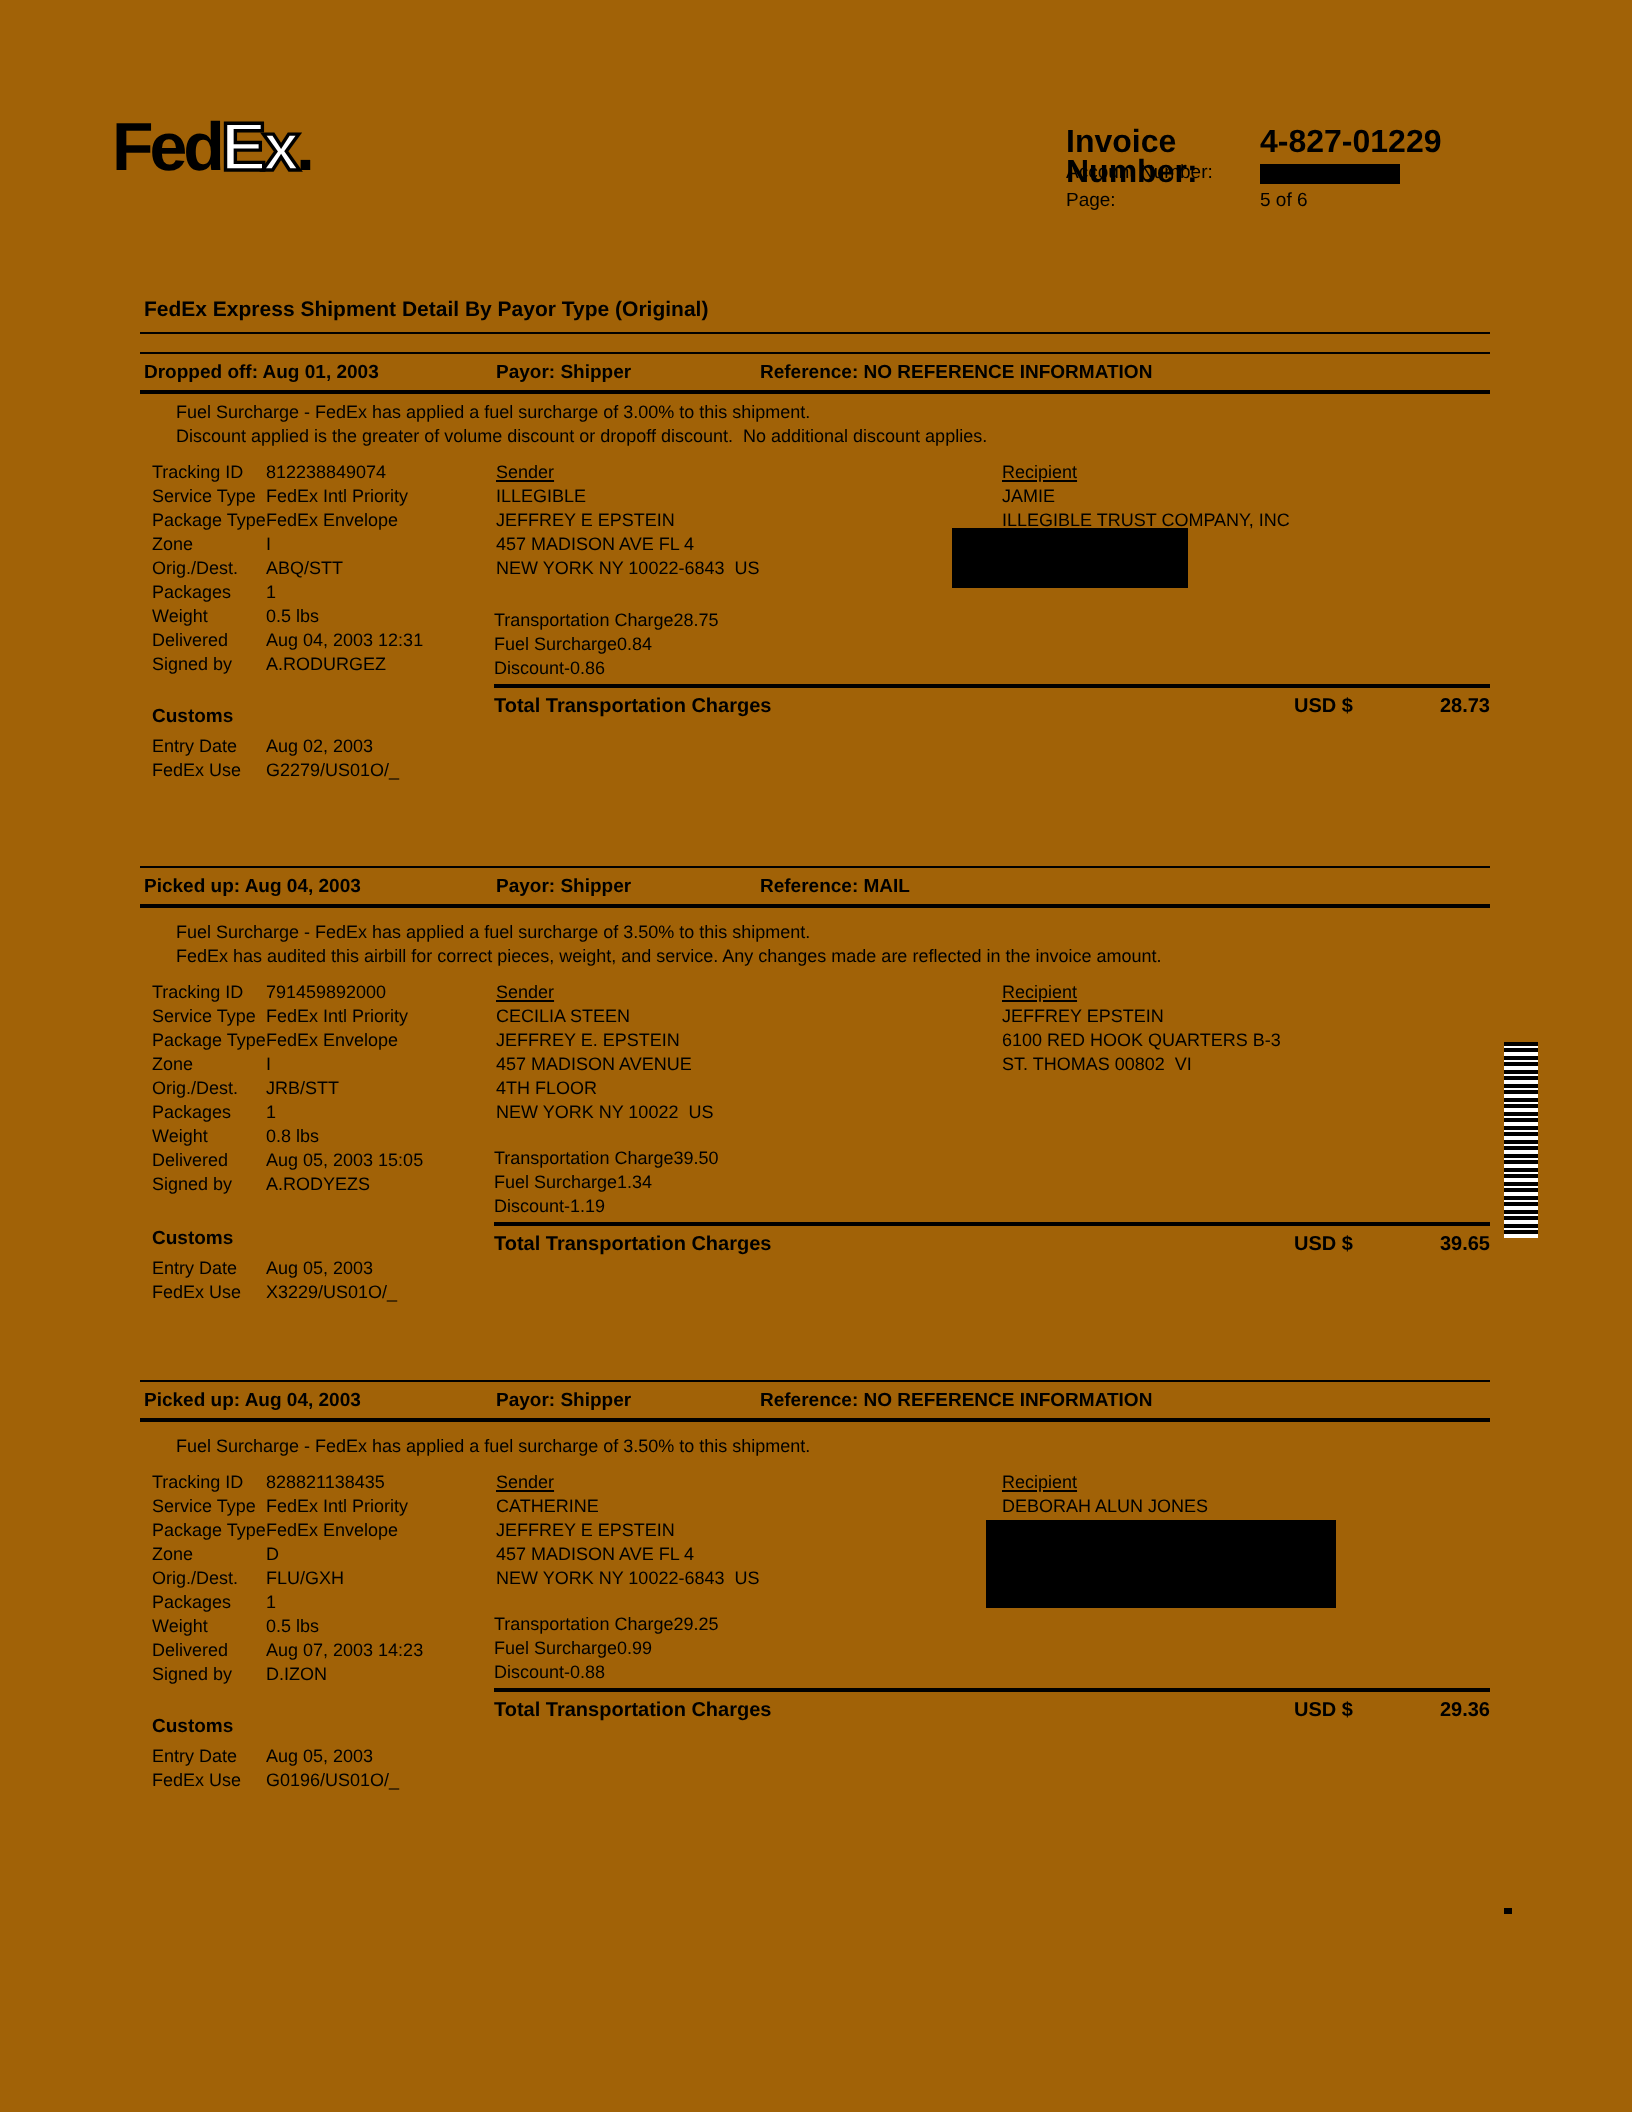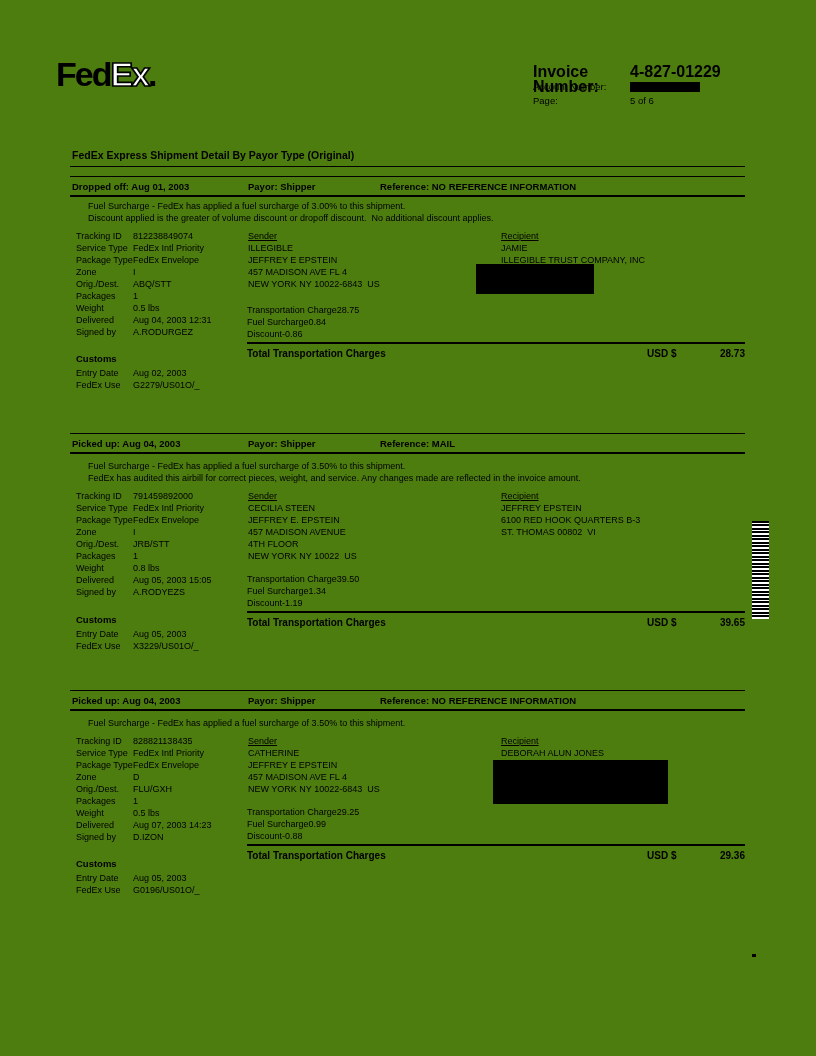--- a/index.html
+++ b/index.html
@@ -1,21 +1,21 @@
 <!DOCTYPE html>
 <html><head>
 <meta charset="utf-8">
 <style>
   * { margin:0; padding:0; box-sizing:border-box; }
   html,body { background:#fff; }
   body {
     width:816px; height:1056px; position:relative;
     font-family:"Liberation Sans", sans-serif; color:#000;
   }
-  .page { position:absolute; left:0; top:0; width:816px; height:1056px; background:#4d7c0f; overflow:hidden; }
+  .page { position:absolute; left:0; top:0; width:816px; height:1056px; background:#a16207; overflow:hidden; }
 
   
   .logo { position:absolute; left:56px; top:55px; font-weight:800; font-size:34px; letter-spacing:-2px; white-space:nowrap; }
   .logo .ex { color:#fff; -webkit-text-stroke:1.7px #000; text-shadow:0 0 1px #000; }
 
   
   .inv { position:absolute; left:533px; top:64px; width:250px; }
   .inv-row { display:flex; height:14px; line-height:14px; font-size:9.5px; }
   .inv-row.first { font-size:16px; font-weight:bold; height:16px; line-height:15px; }
   .inv-label { width:97px; }

